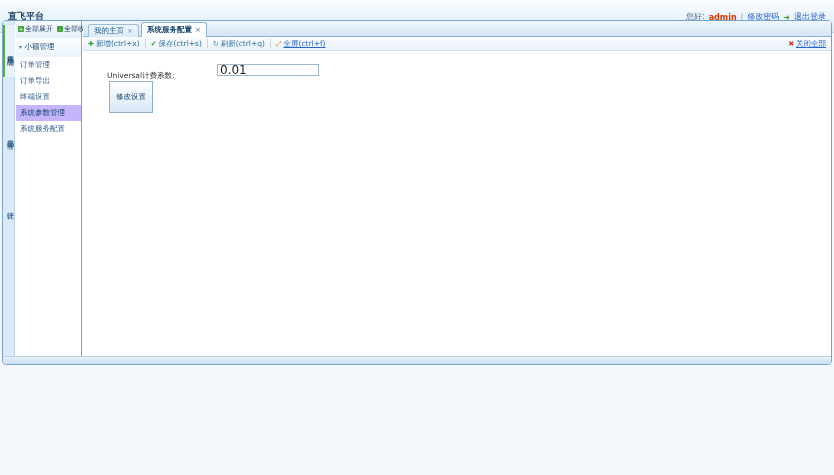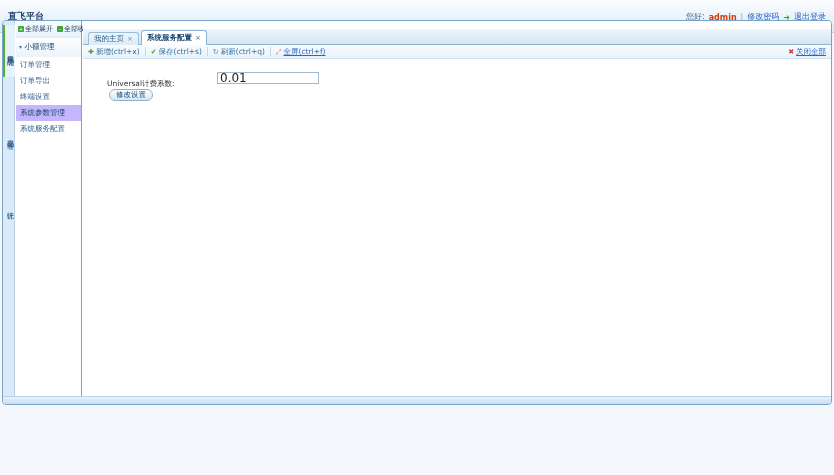--- a/index.html
+++ b/index.html
@@ -18,21 +18,21 @@
     gap:36px;
   }
   .app-title { color:#1d3e63; font-weight:bold; font-size:9px; }
   .userbar { display:flex; align-items:flex-end; gap:4px; font-size:8px; color:#4a6b8a; }
   .username { color:#d43a00; font-weight:bold; }
   .ub-link { color:#2a66c8; text-decoration:underline; cursor:pointer; }
   .logout-arrow { color:#3aa015; font-weight:bold; font-size:8px; }
   .pipe { color:#8aa4bd; }
   
   .container {
-    position:absolute; top:20px; left:2px; width:830px; height:385px;
+    position:absolute; top:20px; left:2px; width:830px; height:345px;
     border:1px solid #7aa3c9; border-radius:4px; background:#fff; overflow:hidden;
   }
   
   .accordion-strip {
     position:absolute; left:0; top:0; bottom:8px; width:12px;
     background:#dce9f6; border-right:1px solid #b9d1e6;
   }
   .acc-item {
     position:absolute; left:0; width:12px;
     writing-mode:vertical-rl; text-orientation:upright;
@@ -72,21 +72,21 @@
   .tree-item.selected { background:#c4b5fd; color:#16456e; }
   
   .main {
     position:absolute; left:80px; top:0; right:0; bottom:8px;
     background:#fff; display:flex; flex-direction:column;
   }
   .tabbar {
     height:16px; flex:0 0 16px;
     background:linear-gradient(#eef6fc,#d3e5f4);
     border-bottom:1px solid #8db2d5;
-    display:flex; align-items:flex-end; gap:2px; padding-left:5px;margin-top:8px;
+    display:flex; align-items:flex-end; gap:2px; padding-left:5px;
   }
   .tab {
     height:13px; padding:0 5px; display:flex; align-items:center; gap:3px;
     font-size:7.5px; color:#2e5e8c; cursor:pointer;
     border:1px solid #9bbdda; border-bottom:none; border-radius:3px 3px 0 0;
     background:linear-gradient(#eef6fc,#dcebf7); margin-bottom:-1px;
   }
   .tab.active {
     height:15px; background:#fff; font-weight:bold; color:#16456e;
     border-color:#8db2d5;
@@ -111,23 +111,23 @@
     position:absolute; left:24px; top:8px; display:flex; align-items:center;
   }
   .form-label { width:110px; font-size:7.5px; color:#333;margin-top:12px; }
   .form-input {
     width:102px; height:12px; border:1px solid #9fb9d0; background:#fff;
     font-size:12px; padding:0 2px; color:#222;
     font-family:"DejaVu Sans","Liberation Sans",sans-serif;
   }
   .btn-row { position:absolute; left:26px; top:30px; }
   .submit-btn {
-    font-size:7.5px; color:#16456e; padding:0 6px; cursor:pointer;
+    font-size:7.5px; color:#16456e; padding:10px 6px; cursor:pointer;
     background:linear-gradient(#fdfeff,#d9e8f6);
-    border:1px solid #8fafd0; border-radius:8px;
+    border:1px solid #8fafd0; border-radius:0;
     font-family:"DejaVu Sans","Liberation Sans",sans-serif;
   }
   
   .footer {
     position:absolute; left:0; right:0; bottom:0; height:8px;
     background:linear-gradient(#e8f2fb,#c9ddf0);
     border-top:1px solid #b9d1e6; border-radius:0 0 4px 4px;
   }
 </style>
 </head>

